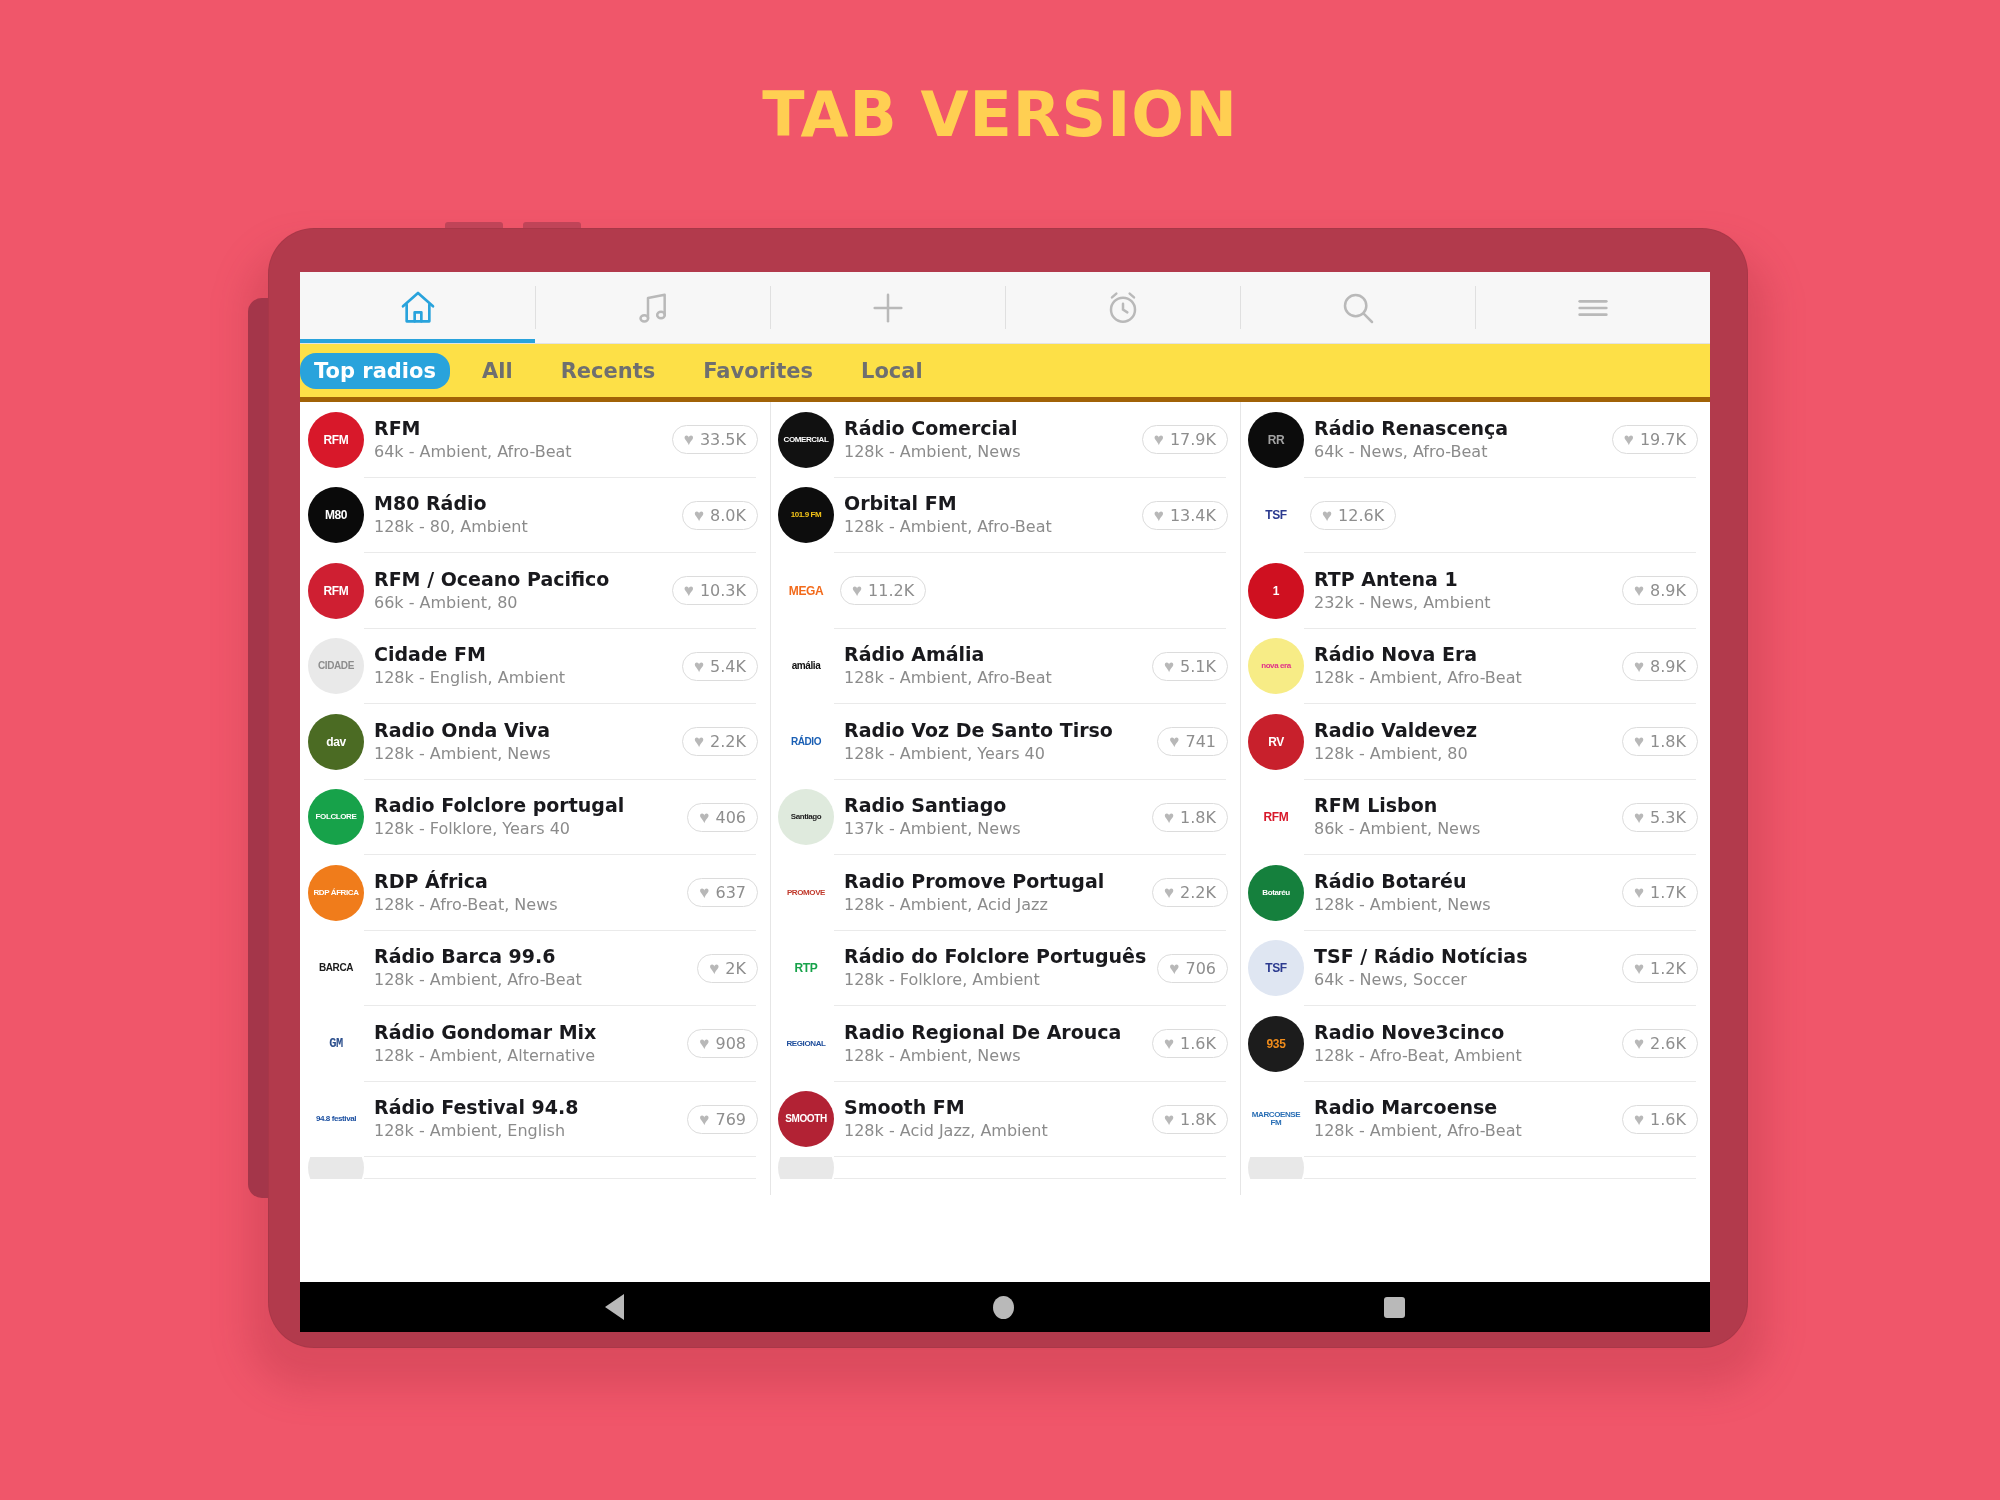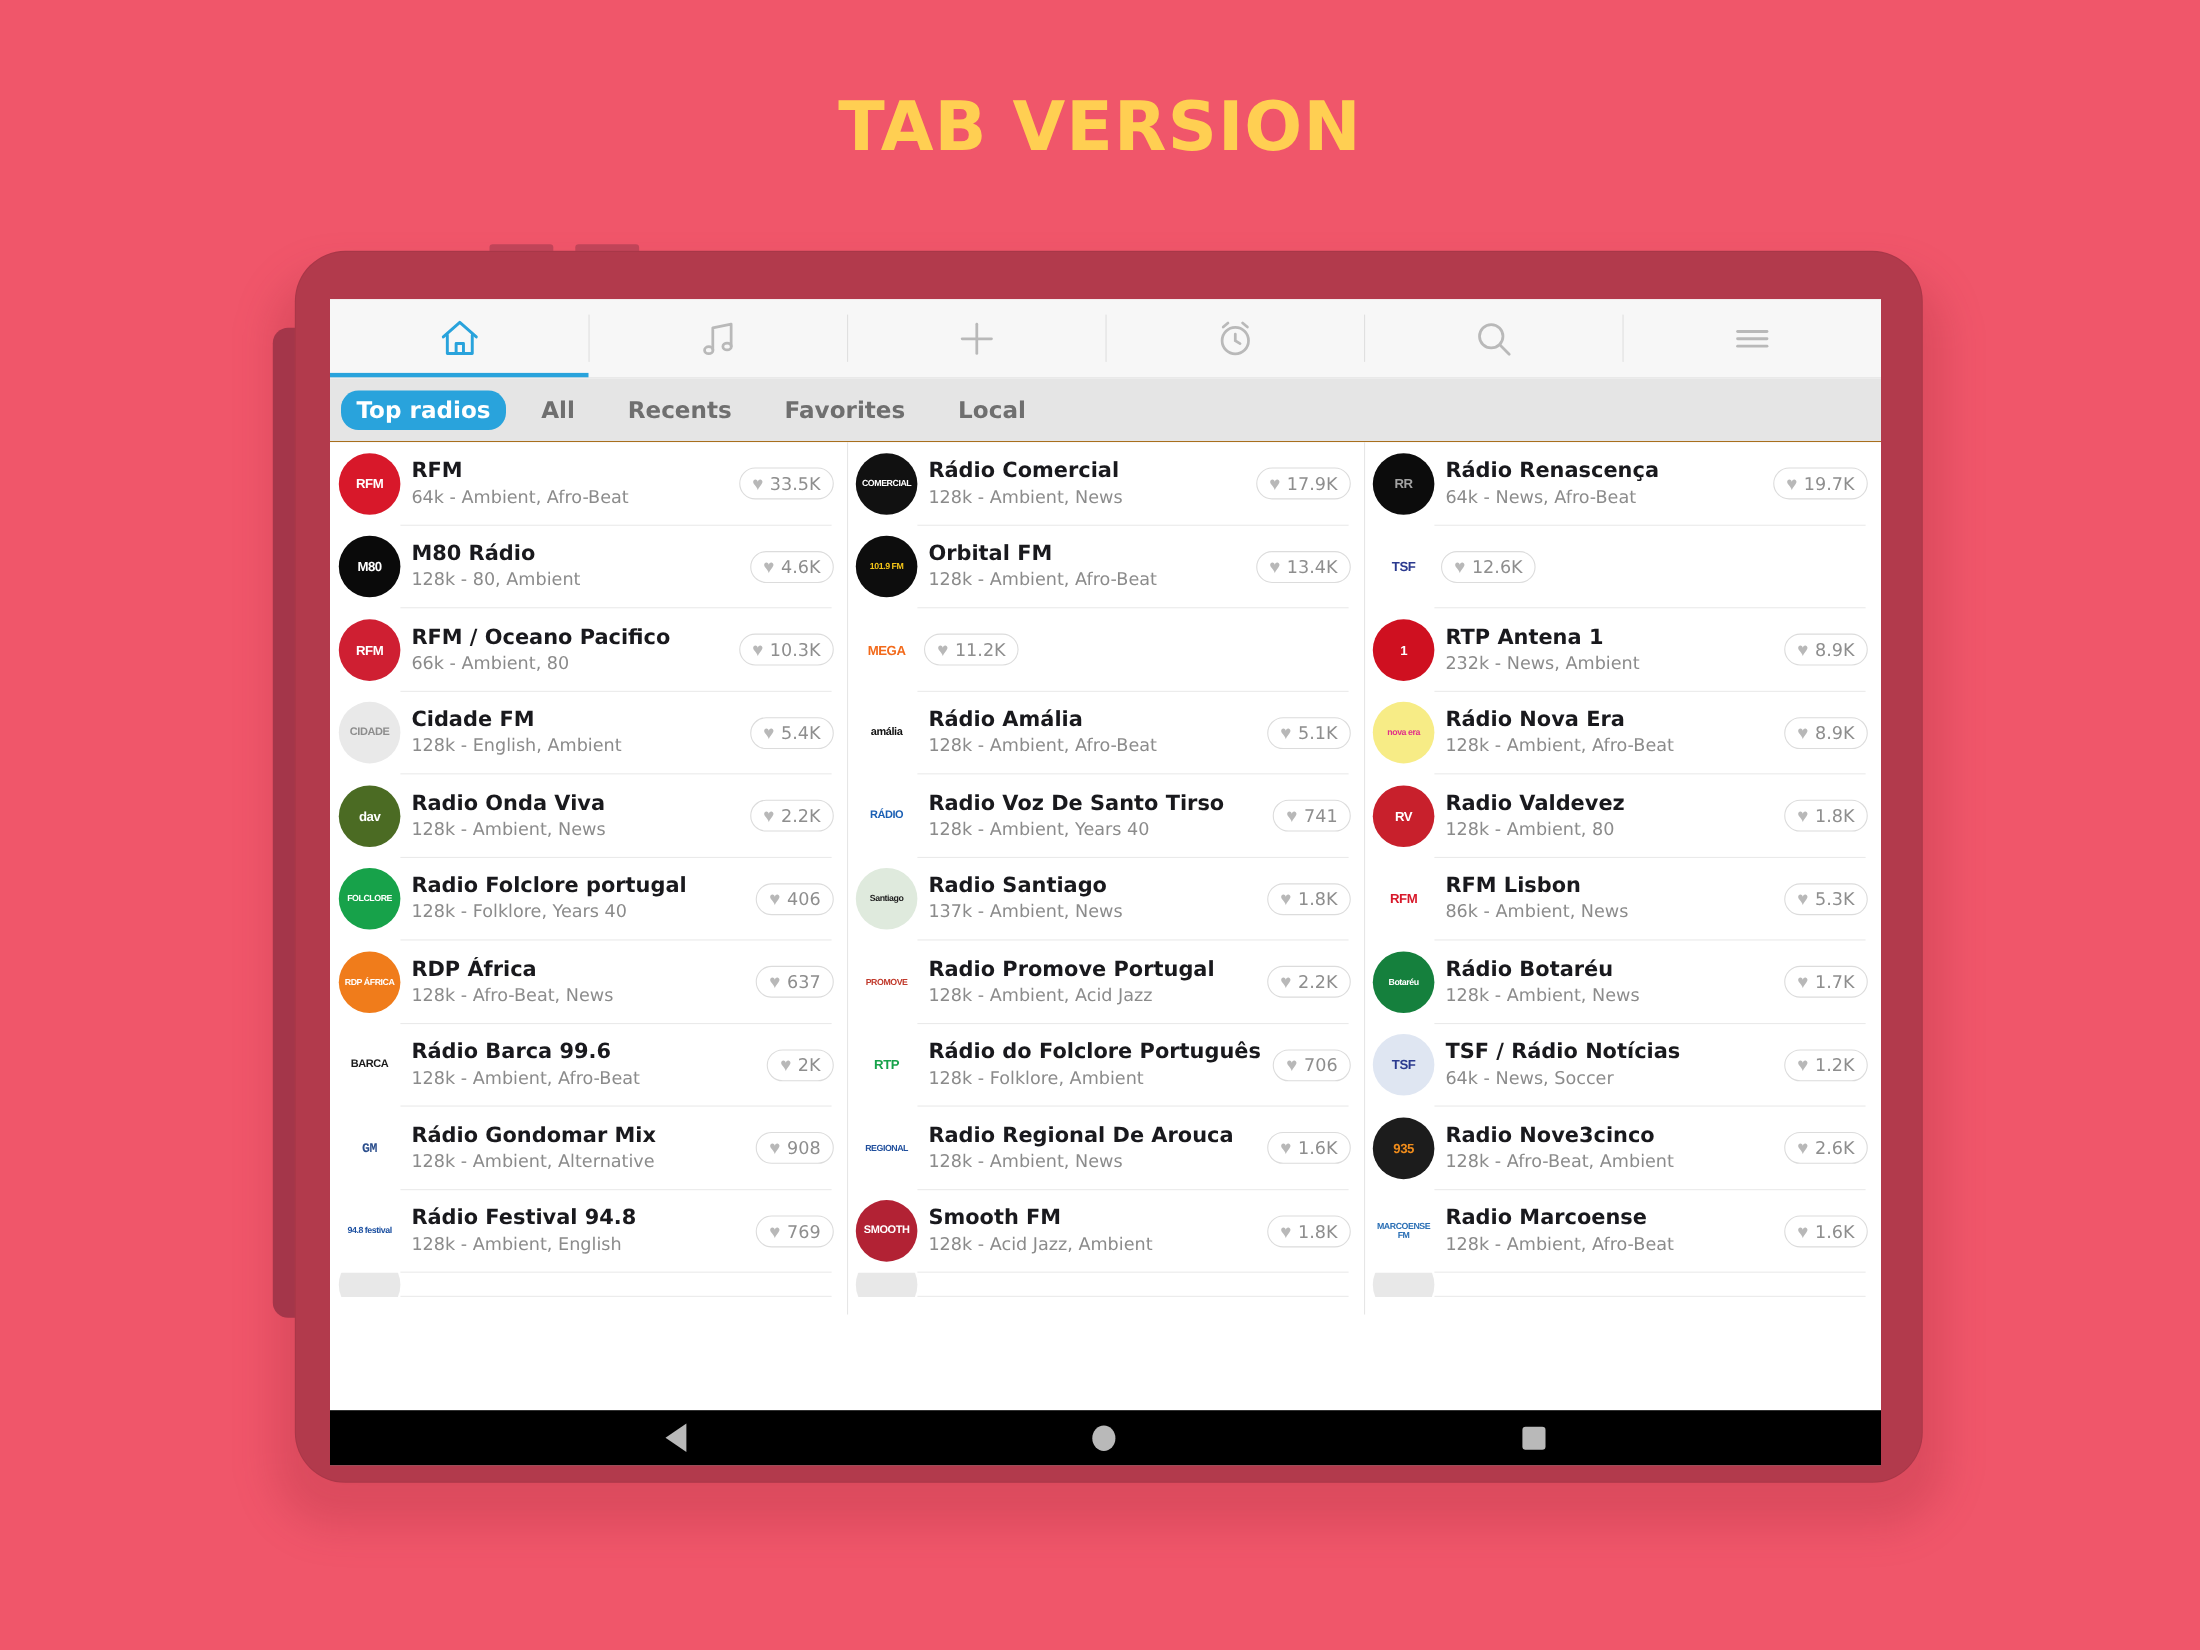--- a/index.html
+++ b/index.html
@@ -130,25 +130,24 @@
     position: absolute;
     left: 0; right: 0; bottom: 0;
     height: 4px;
     background: #29a3dc;
   }
   .icon-tab svg { display: block; }
 
   
   #filter-row {
     height: 58px;
-    background: #e5e5e5;
+    background: #fde047;
     display: flex;
     align-items: center;
-    padding-left: 10px;
-    border-bottom: 1px solid #a16207;
+    border-bottom: 5px solid #a16207;
   }
   .chip {
     font-size: 21px;
     color: #6f6f6f;
     font-weight: bold;
     padding: 6px 16px;
     margin-right: 16px;
     white-space: nowrap;
     font-family: "DejaVu Sans", sans-serif;
   }
@@ -382,21 +381,21 @@
           </div>
         </div>
         <div class="station-row">
           <div class="logo" style="background: rgb(10, 10, 10); color: rgb(255, 255, 255);">M80</div>
           <div class="station-text">
             <div class="st-name">M80 Rádio</div>
             <div class="st-meta">128k - 80, Ambient</div>
           </div>
           <div class="like-badge">
             <span class="heart">♥</span>
-            <span class="cnt">4.6K</span>
+            <span class="cnt">8.0K</span>
           </div>
         </div>
         <div class="station-row">
           <div class="logo" style="background: rgb(207, 31, 50); color: rgb(255, 255, 255);">RFM</div>
           <div class="station-text">
             <div class="st-name">RFM / Oceano Pacifico</div>
             <div class="st-meta">66k - Ambient, 80</div>
           </div>
           <div class="like-badge">
             <span class="heart">♥</span>

